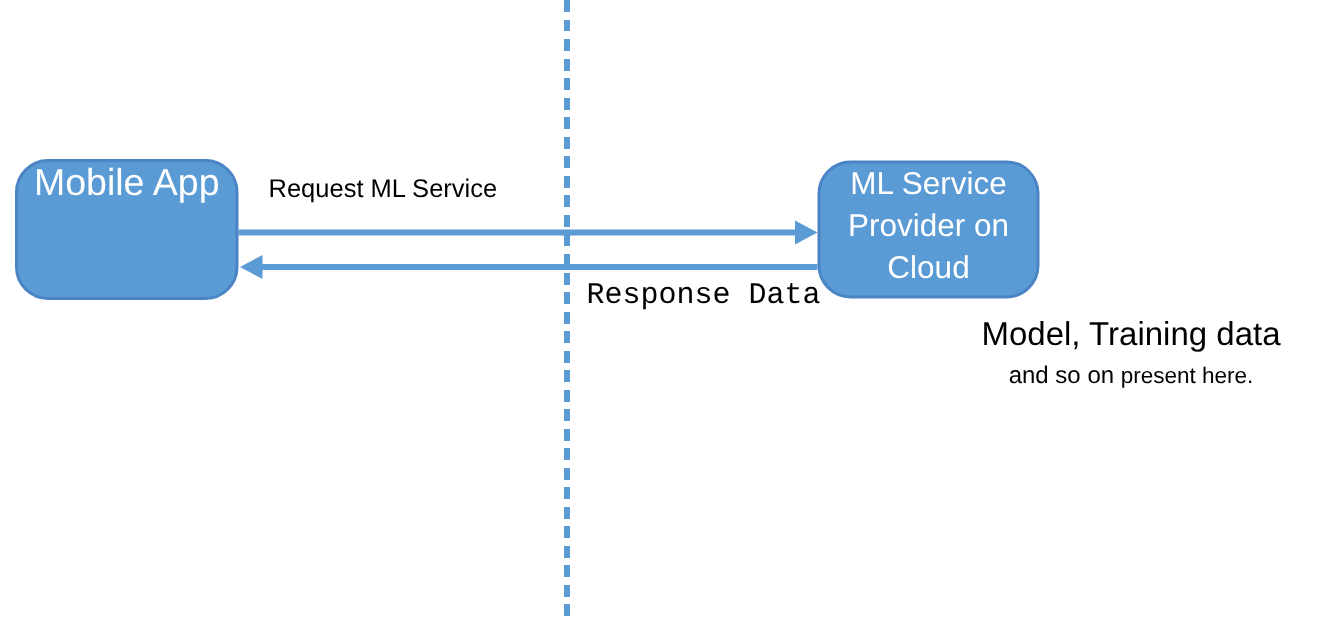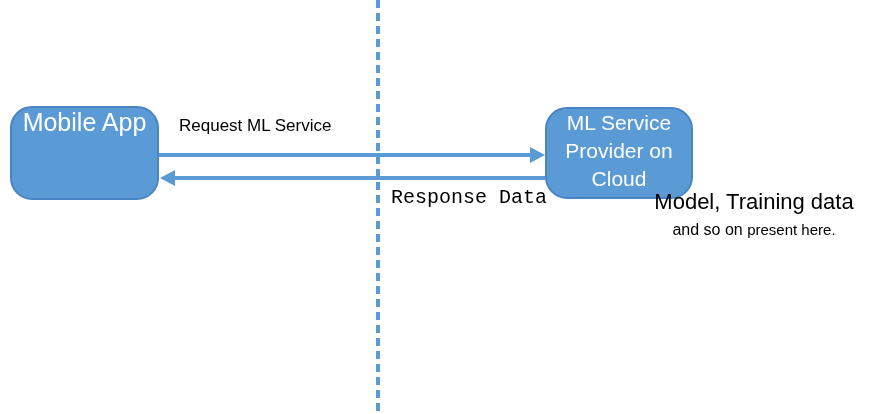--- a/index.html
+++ b/index.html
@@ -92,21 +92,21 @@
     stroke-width: 4;
   }
   .arrow-head {
     fill: var(--arrow-blue, #5b9bd5);
     stroke: none;
   }
   
   .note {
     position: absolute;
     left: 616px;
-    top: 188px;
+    top: 209px;
     width: 276px;
     text-align: center;
     color: var(--label-text, #000000);
     line-height: 28px;
   }
   .note-line1 {
     font-size: 22px;
   }
   .note-line2a {
     font-size: 16px;

